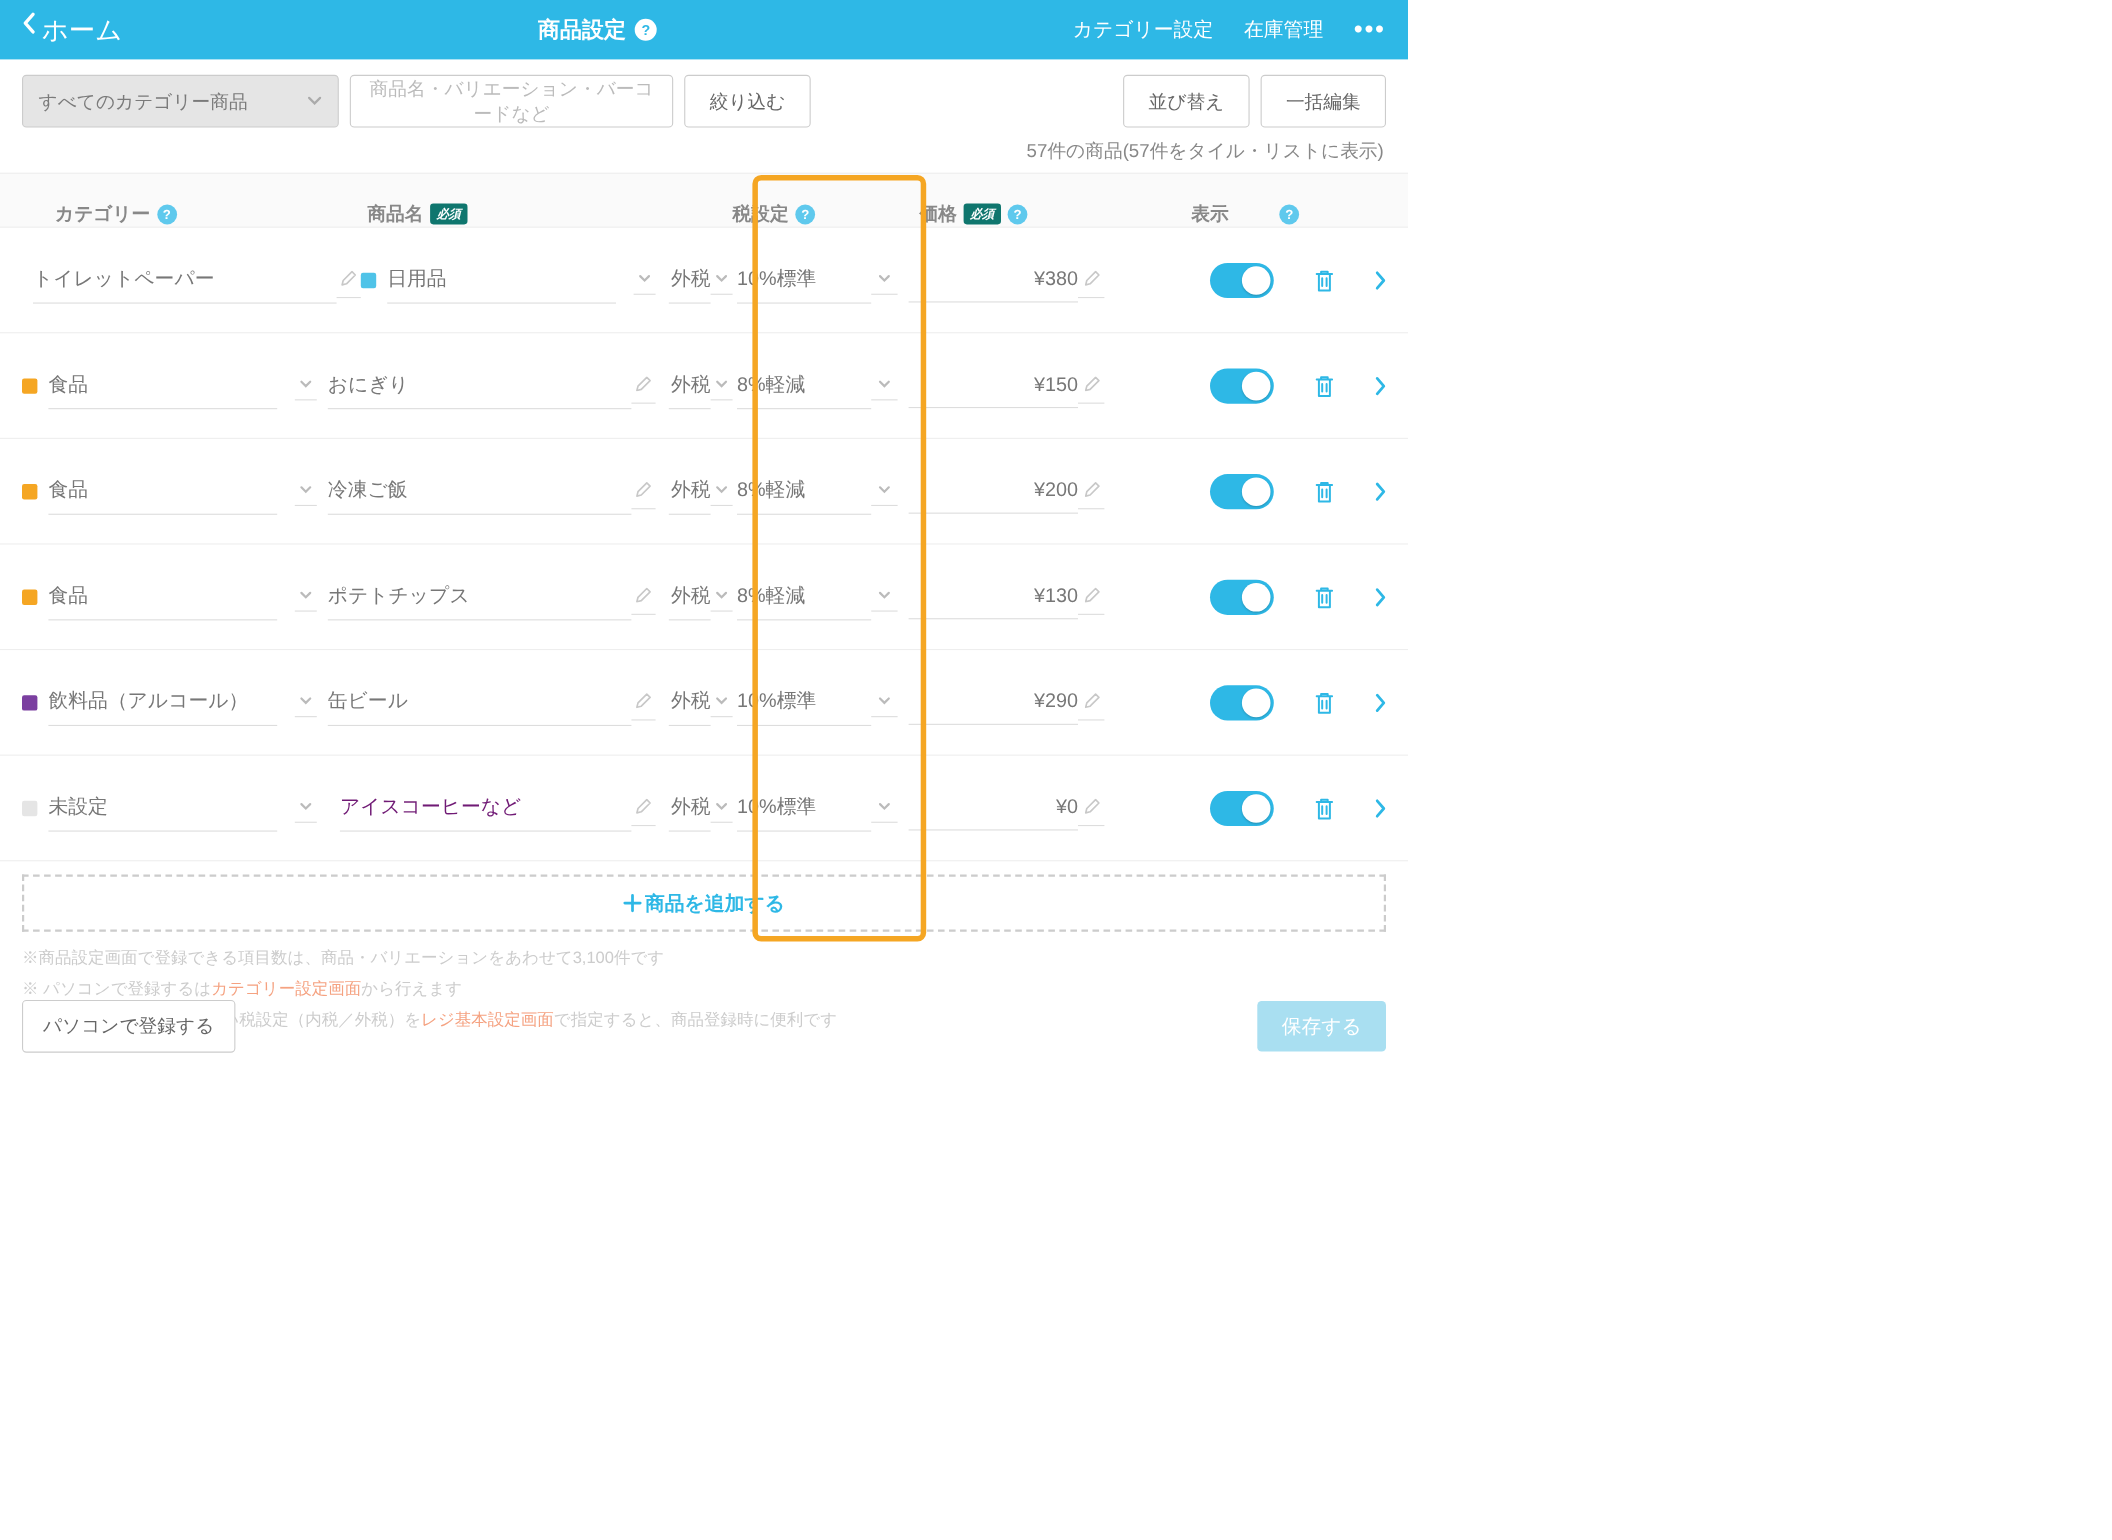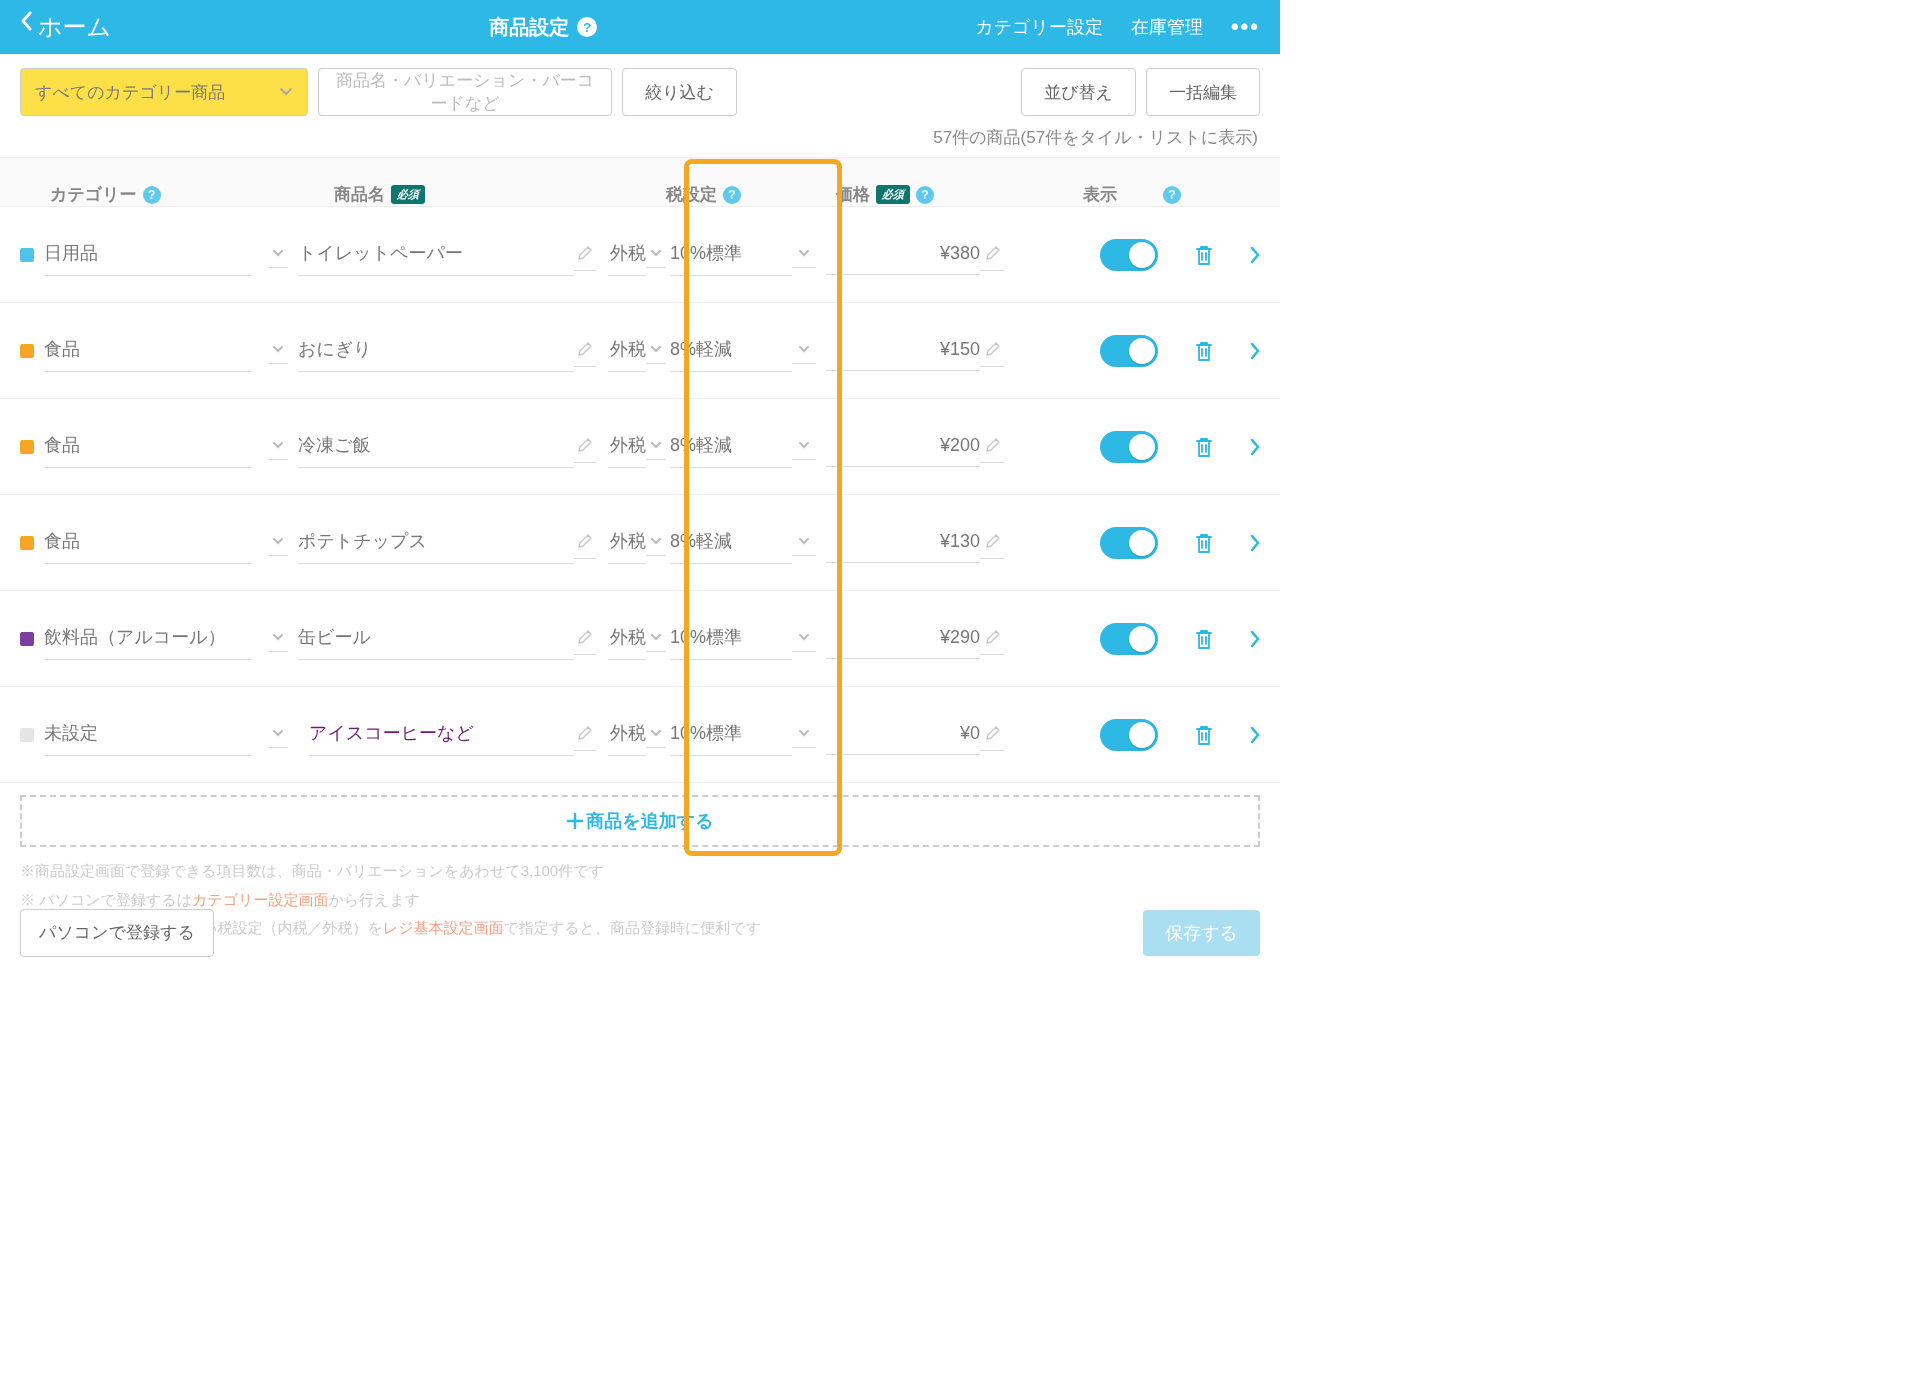--- a/index.html
+++ b/index.html
@@ -5,21 +5,21 @@
 * { margin:0; padding:0; box-sizing:border-box; font-family:"Hiragino Sans","Hiragino Kaku Gothic ProN","Yu Gothic",sans-serif; }
 body { background:#fff; color:#666; font-size:16px; width:1280px; }
 .header { background:#2EB8E6; height:54px; display:flex; align-items:center; padding:0 20px; color:#fff; }
 .header .back { display:flex; align-items:flex-start; gap:6px; font-size:24px; cursor:pointer; }
 .header .title { flex:1; text-align:center; font-size:20px; font-weight:600; display:flex; justify-content:center; align-items:center; gap:8px; }
 .header .right { display:flex; align-items:center; gap:28px; font-size:18px; }
 .help-icon-white { width:20px; height:20px; border-radius:50%; background:#fff; color:#2EB8E6; display:inline-flex; align-items:center; justify-content:center; font-size:13px; font-weight:bold; }
 .dots { letter-spacing:2px; font-size:22px; font-weight:bold; }
 
 .toolbar { display:flex; align-items:center; gap:10px; padding:14px 20px 0 20px; }
-.dropdown { height:48px; width:288px; border:1px solid #ccc; border-radius:4px; display:flex; align-items:center; padding:0 14px; color:#7a7a7a; font-size:17px; justify-content:space-between; background:#fde047; }
+.dropdown { height:48px; width:288px; border:1px solid #ccc; border-radius:4px; display:flex; align-items:center; padding:0 14px; color:#7a7a7a; font-size:17px; justify-content:space-between; background:#e5e5e5; }
 .search-input { flex:1; max-width:430px; height:48px; border:1px solid #ccc; border-radius:4px; padding:0 14px; font-size:17px; color:#bbb; display:flex; align-items:center;text-align:center; }
 .btn { height:48px; padding:0 22px; border:1px solid #ccc; border-radius:4px; display:flex; align-items:center; font-size:17px; color:#666; background:#fff; cursor:pointer; }
 .spacer { flex:1; }
 
 .count-line { text-align:right; padding:10px 22px 8px; color:#888; font-size:17px; }
 
 .thead { display:flex; align-items:flex-end; height:50px; border-top:1px solid #eee; border-bottom:1px solid #eee; background:#fafafa; padding:0 20px; }
 .col { display:flex; align-items:center; gap:6px; }
 .col.cat { width:268px; padding-left:30px; }
 .col.name { width:308px; padding-left:46px;}
@@ -135,34 +135,34 @@
         <span class="help-icon">?</span>
       </div>
   <div class="col disp">
         <span class="th-text">表示</span>
         <span class="help-icon">?</span>
       </div>
 </div>
 
 <div id="rows">
       <div class="row">
+    <div class="cell name">
+      <span class="name-text">トイレットペーパー</span>
+      <span class="pencil">
+            <svg width="14" height="14" viewBox="0 0 14 14">
+              <path d="M10 1 L13 4 L5 12 L1 13 L2 9 Z" fill="none" stroke="#c8c8c8" stroke-width="1.5" stroke-linejoin="round"></path>
+            </svg>
+          </span>
+    </div>
     <div class="cell cat">
       <span class="swatch" style="background:#4FC3E8"></span>
       <span class="cat-text">日用品</span>
       <span class="chev">
             <svg width="12" height="8" viewBox="0 0 12 8">
               <path d="M2 2 L6 6 L10 2" stroke="#bbb" stroke-width="2" fill="none" stroke-linecap="round"></path>
-            </svg>
-          </span>
-    </div>
-    <div class="cell name">
-      <span class="name-text">トイレットペーパー</span>
-      <span class="pencil">
-            <svg width="14" height="14" viewBox="0 0 14 14">
-              <path d="M10 1 L13 4 L5 12 L1 13 L2 9 Z" fill="none" stroke="#c8c8c8" stroke-width="1.5" stroke-linejoin="round"></path>
             </svg>
           </span>
     </div>
     <div class="cell tax1">
       <span class="tax1-text">外税</span>
       <span class="tax1-chev">
             <svg width="12" height="8" viewBox="0 0 12 8">
               <path d="M2 2 L6 6 L10 2" stroke="#bbb" stroke-width="2" fill="none" stroke-linecap="round"></path>
             </svg>
           </span>

